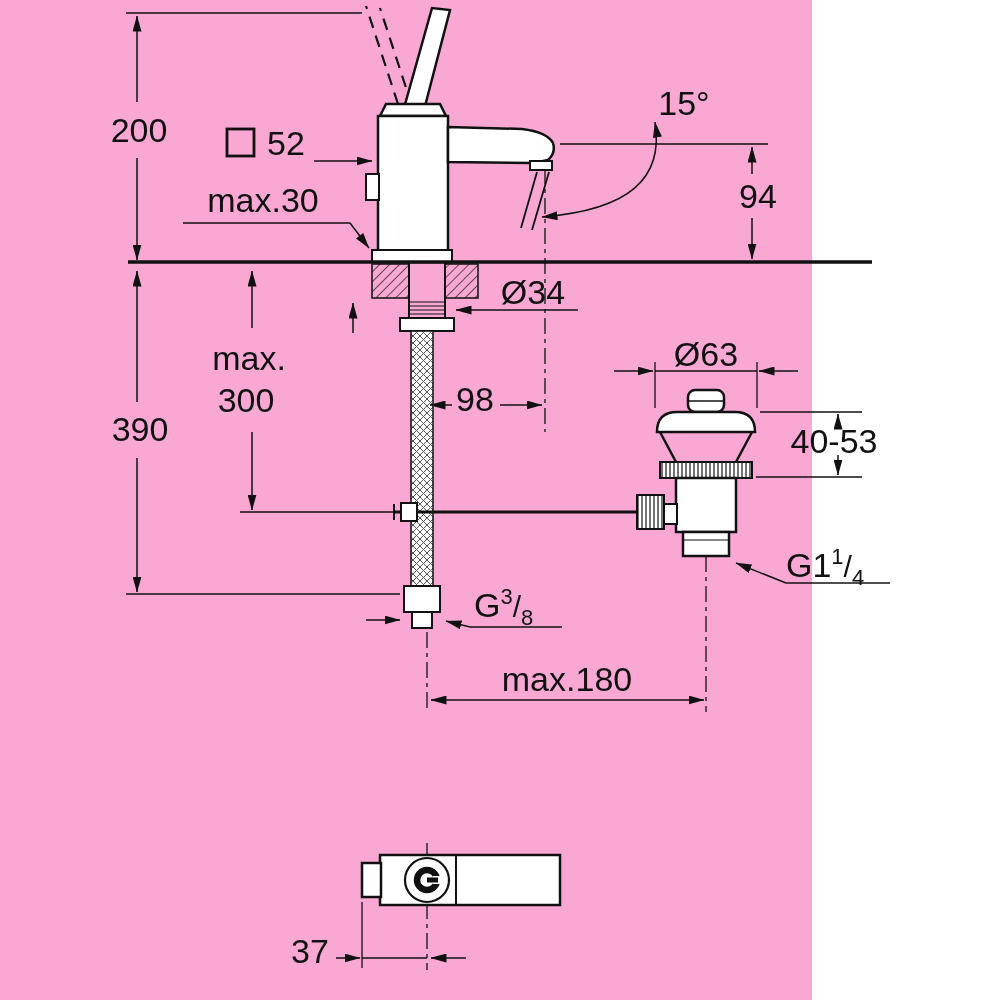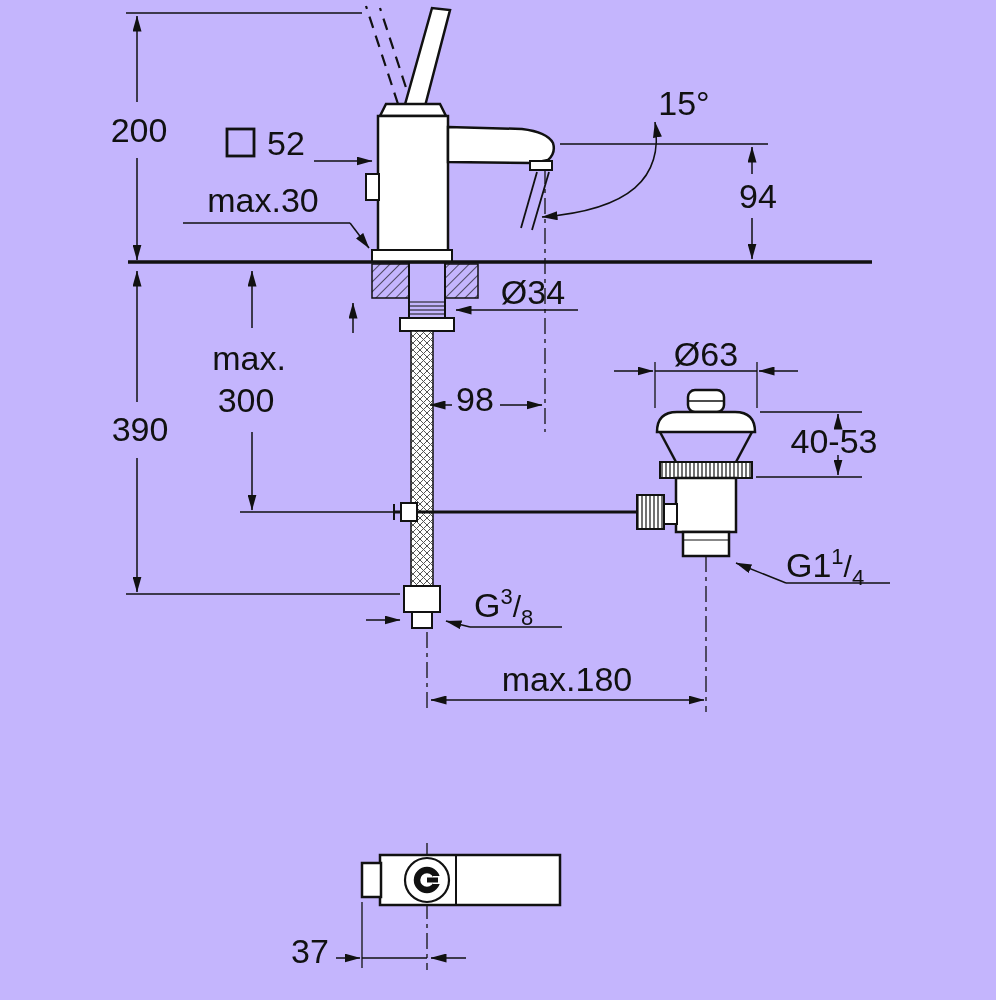--- a/index.html
+++ b/index.html
@@ -1,16 +1,16 @@
 <!DOCTYPE html>
 <html><head>
 <meta charset="utf-8">
 <style>
   html,body{margin:0;padding:0;background:#ffffff;}
-  .canvas{width:996px;height:1000px;position:relative;background:#c4b5fd;}
+  .canvas{width:812px;height:1000px;position:relative;background:#f9a8d4;}
   svg{font-family:"Liberation Sans","DejaVu Sans",sans-serif;}
   svg text{fill:#111;}
   .t{font-size:34px;}
   .mid{text-anchor:middle;dominant-baseline:central;}
 </style>
 </head>
 <body>
 
 <div class="canvas">
 <svg width="1000" height="1000" viewBox="0 0 1000 1000">

